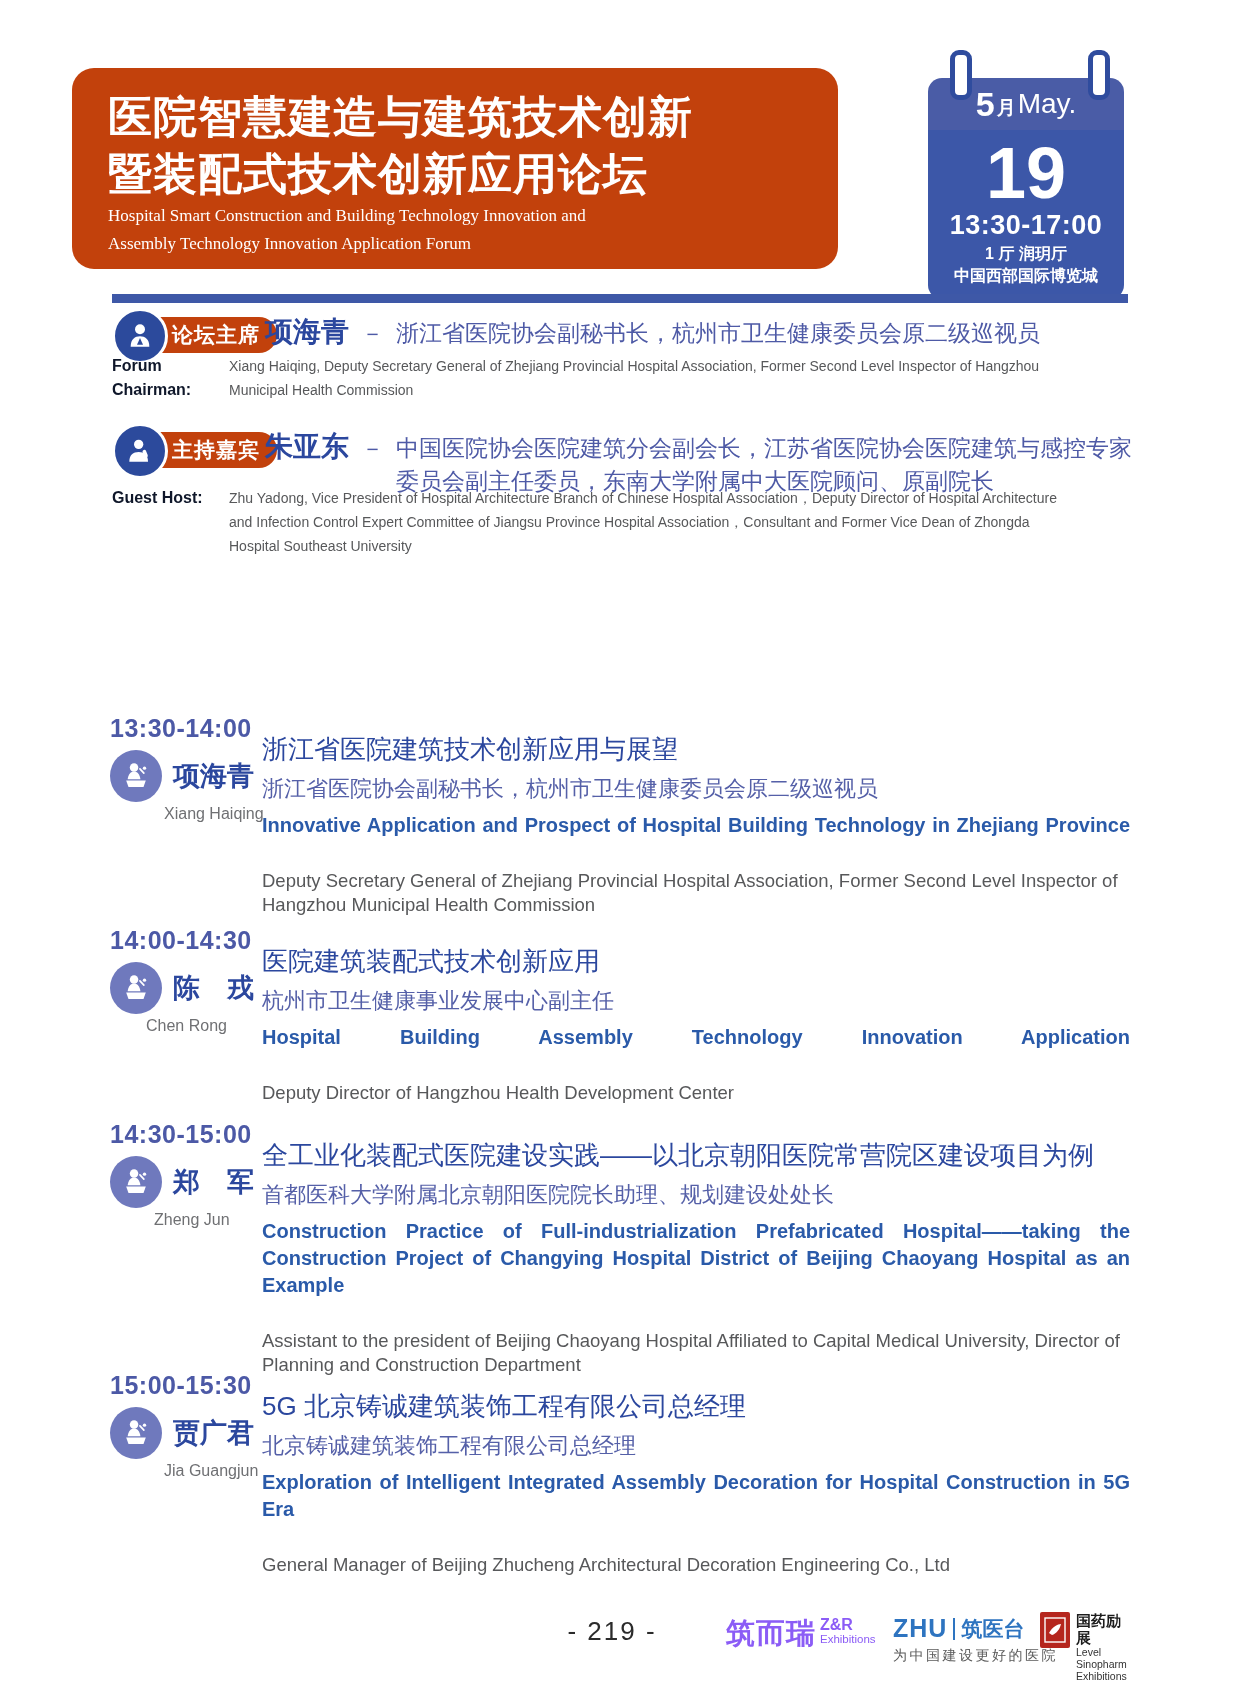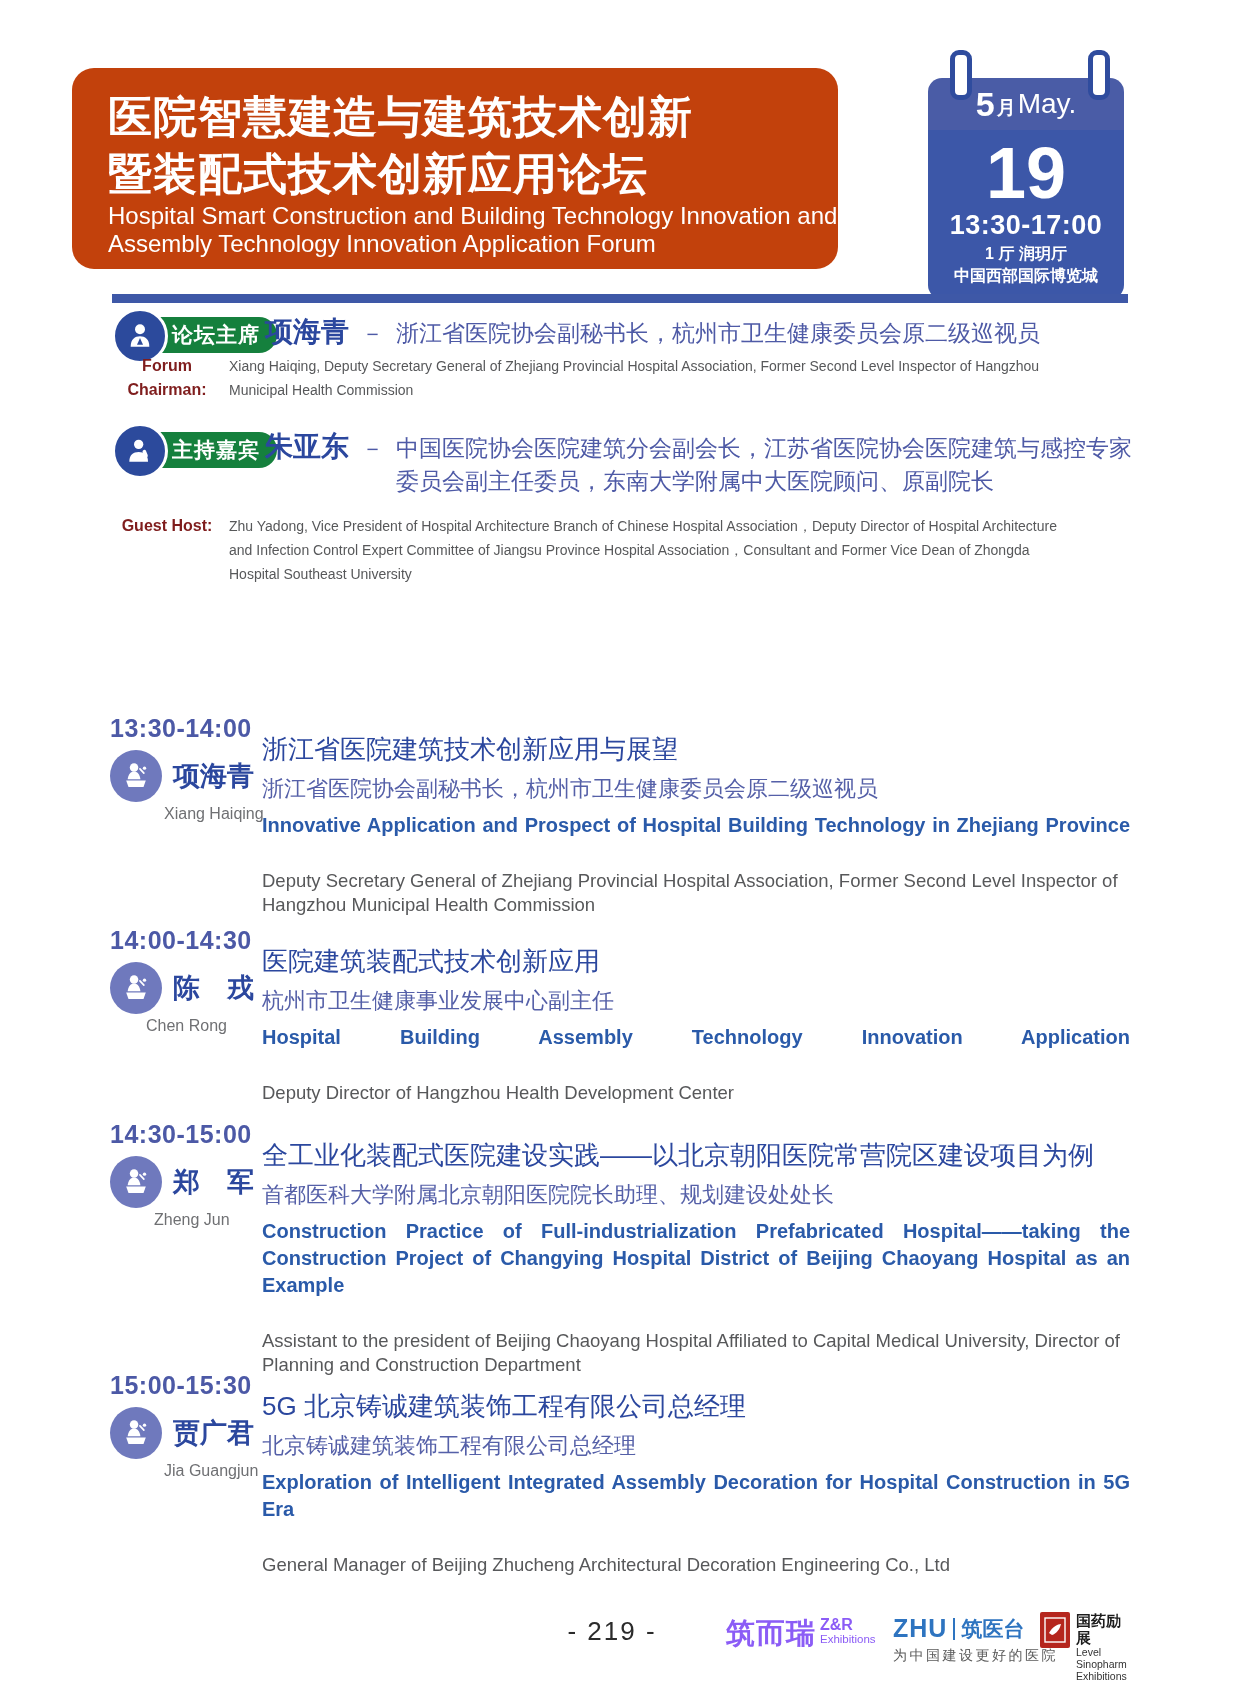--- a/index.html
+++ b/index.html
@@ -6,21 +6,21 @@
   .page{
     position:relative;width:1240px;height:1683px;background:#fff;overflow:hidden;
     font-family:"Liberation Sans","DejaVu Sans",sans-serif;
   }
   
   .header-band{
     position:absolute;left:72px;top:68px;width:766px;height:201px;
     background:#c2410c;border-radius:22px;color:#fff;padding:3px;box-sizing:border-box;
   }
   .zh-title{position:absolute;left:36px;top:20px;font-size:44px;font-weight:900;line-height:57px;letter-spacing:1px;}
-  .en-title{position:absolute;left:36px;top:134px;font-size:24px;font-weight:500;line-height:28px;}
+  .en-title{position:absolute;left:36px;top:134px;font-size:17px;font-weight:500;line-height:28px;font-family:Liberation Serif, serif;}
   
   .calendar{position:absolute;left:928px;top:78px;width:196px;}
   .pin{position:absolute;top:-28px;width:12px;height:40px;border:5px solid #2F4C9E;border-radius:9px;background:#fff;z-index:3;}
   .pin-l{left:22px;}
   .pin-r{left:160px;}
   .cal-top{
     position:relative;height:52px;background:#4A5CA6;border-radius:14px 14px 0 0;
     display:flex;align-items:center;justify-content:center;color:#fff;z-index:2;
   }
   .cal-m{font-size:34px;font-weight:700;}
@@ -32,34 +32,34 @@
   }
   .cal-day{font-size:72px;font-weight:800;line-height:70px;}
   .cal-time{font-size:27px;font-weight:700;letter-spacing:.5px;margin-top:2px;}
   .cal-venue{font-size:16px;font-weight:700;margin-top:4px;line-height:18px;}
   
   .rule{position:absolute;left:112px;top:294px;width:1016px;height:9px;background:#3E58A7;}
   
   .person-row{position:absolute;left:112px;width:1020px;}
   .badge-group{position:relative;height:56px;}
   .badge-pill{
-    margin-left:26px;margin-top:9px;display:inline-block;background:#15803d;color:#fff;
+    margin-left:26px;margin-top:9px;display:inline-block;background:#c2410c;color:#fff;
     font-size:21px;font-weight:700;letter-spacing:1px;border-radius:19px;
     padding:6px 17px 6px 34px;line-height:24px;
   }
   .badge-avatar{
     position:absolute;left:0;top:0;width:50px;height:50px;border-radius:50%;
     background:#2C4A9C;border:3px solid #fff;display:flex;align-items:center;justify-content:center;
   }
   .person-line{position:absolute;left:153px;top:5px;display:flex;align-items:baseline;gap:12px;}
   .person-name{font-size:28px;font-weight:800;color:#2B479E;white-space:nowrap;}
   .person-dash{font-size:23px;color:#4E5AA6;font-weight:500;}
   .person-desc-zh{font-size:23px;color:#4E5AA6;line-height:33px;max-width:745px;font-weight:500;}
   .person-en-row{position:absolute;left:0;display:flex;gap:7px;width:950px;}
-  .person-label{width:110px;flex:none;text-align:center;font-size:16px;font-weight:700;color:#7f1d1d;line-height:24px;}
+  .person-label{width:110px;flex:none;text-align:left;font-size:16px;font-weight:700;color:#0f172a;line-height:24px;}
   .person-desc-en{flex:1;font-size:14px;color:#57585A;line-height:24px;max-width:838px;}
   
   .agenda-item{position:absolute;left:110px;width:1020px;}
   .item-time{font-size:25px;font-weight:600;color:#4C59A6;letter-spacing:.5px;line-height:28px;}
   .item-speaker{display:flex;align-items:center;gap:11px;margin-top:8px;}
   .item-avatar{
     width:52px;height:52px;border-radius:50%;background:#6F79BD;flex:none;
     display:flex;align-items:center;justify-content:center;
   }
   .item-name{font-size:27px;font-weight:800;color:#2B479E;white-space:nowrap;}
@@ -158,21 +158,21 @@
           <path d="M8 40c0-10.5 6-14.5 14-14.5S36 29.5 36 40z" fill="#fff"></path>
           <rect x="29" y="22" width="5.5" height="12" rx="2.7" fill="#fff" transform="rotate(-22 31.7 28)"></rect>
         </svg>
       </div>
     </div>
     <div class="person-line">
       <span class="person-name">朱亚东</span>
       <span class="person-dash">－</span>
       <div class="person-desc-zh">中国医院协会医院建筑分会副会长，江苏省医院协会医院建筑与感控专家委员会副主任委员，东南大学附属中大医院顾问、原副院长</div>
     </div>
-    <div class="person-en-row" style="top:63px;margin-top:28px;">
+    <div class="person-en-row" style="top:63px;">
       <div class="person-label">Guest Host:</div>
       <div class="person-desc-en">Zhu Yadong, Vice President of Hospital Architecture Branch of Chinese Hospital Association，Deputy Director of Hospital Architecture and Infection Control Expert Committee of Jiangsu Province Hospital Association，Consultant and Former Vice Dean of Zhongda Hospital Southeast University</div>
     </div>
   </section>
 
   <section class="agenda-item" style="top:714px;">
     <div class="item-time">13:30-14:00</div>
     <div class="item-speaker">
       <div class="item-avatar">
         <svg width="34" height="34" viewBox="0 0 52 52">

